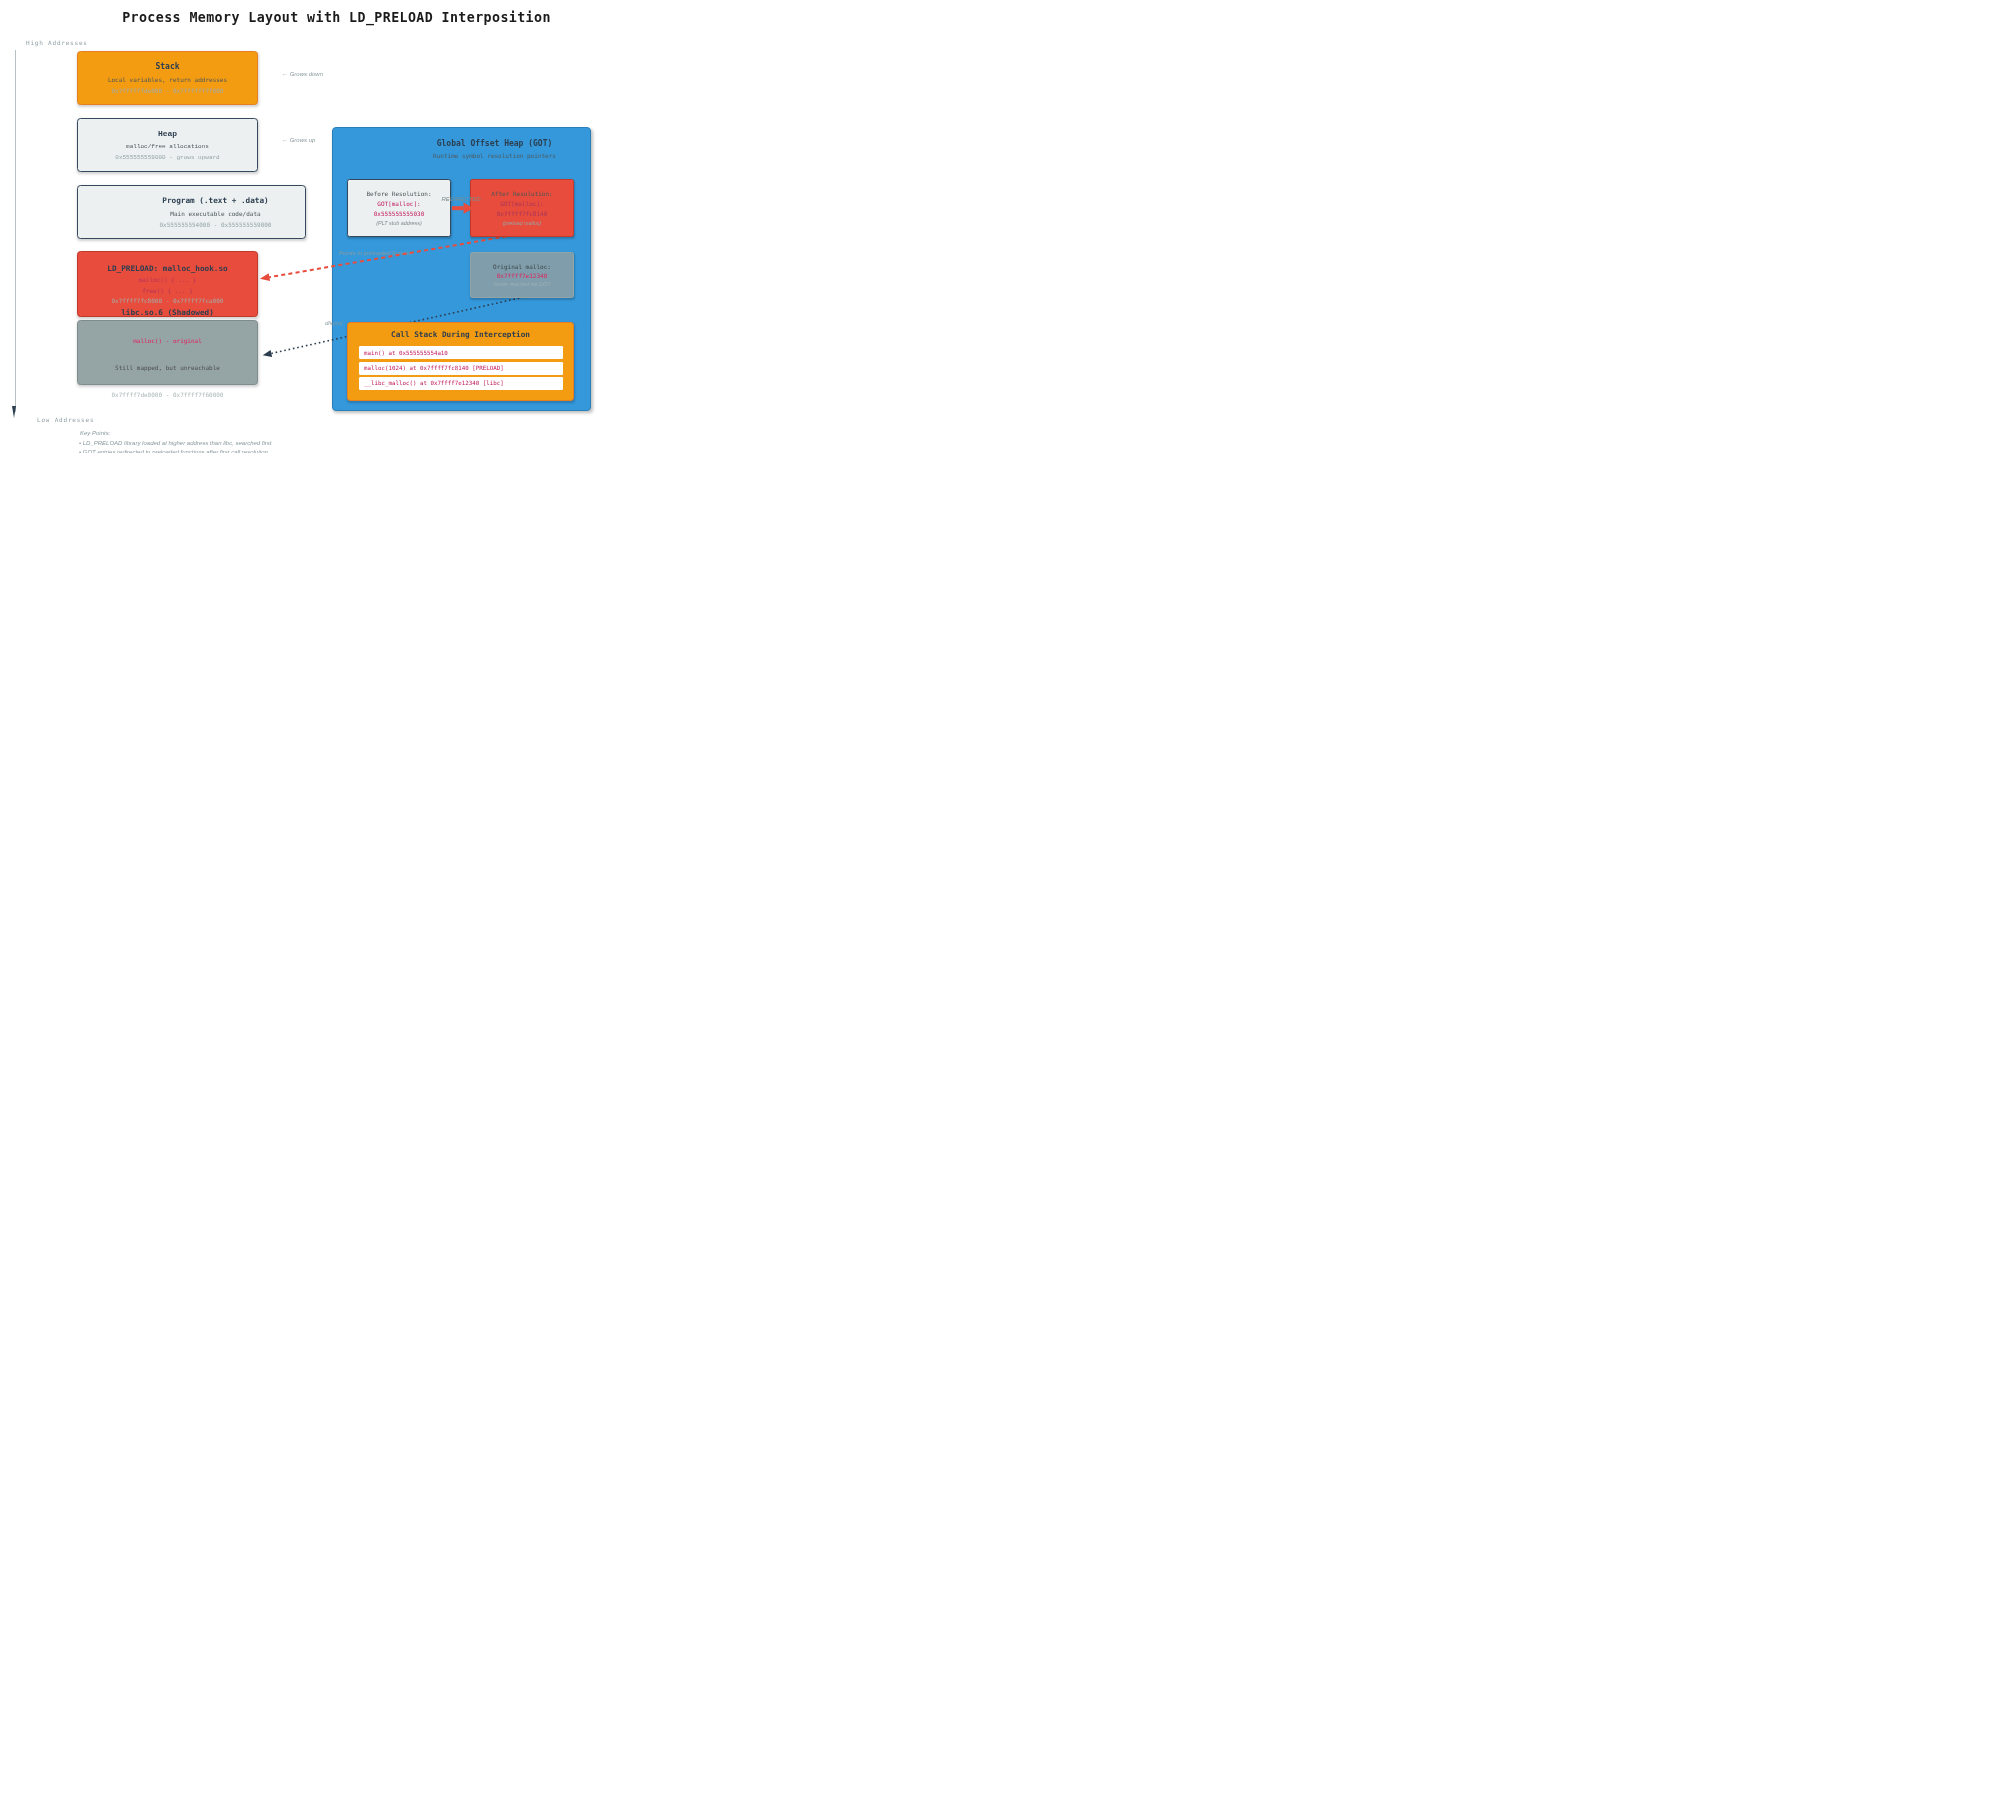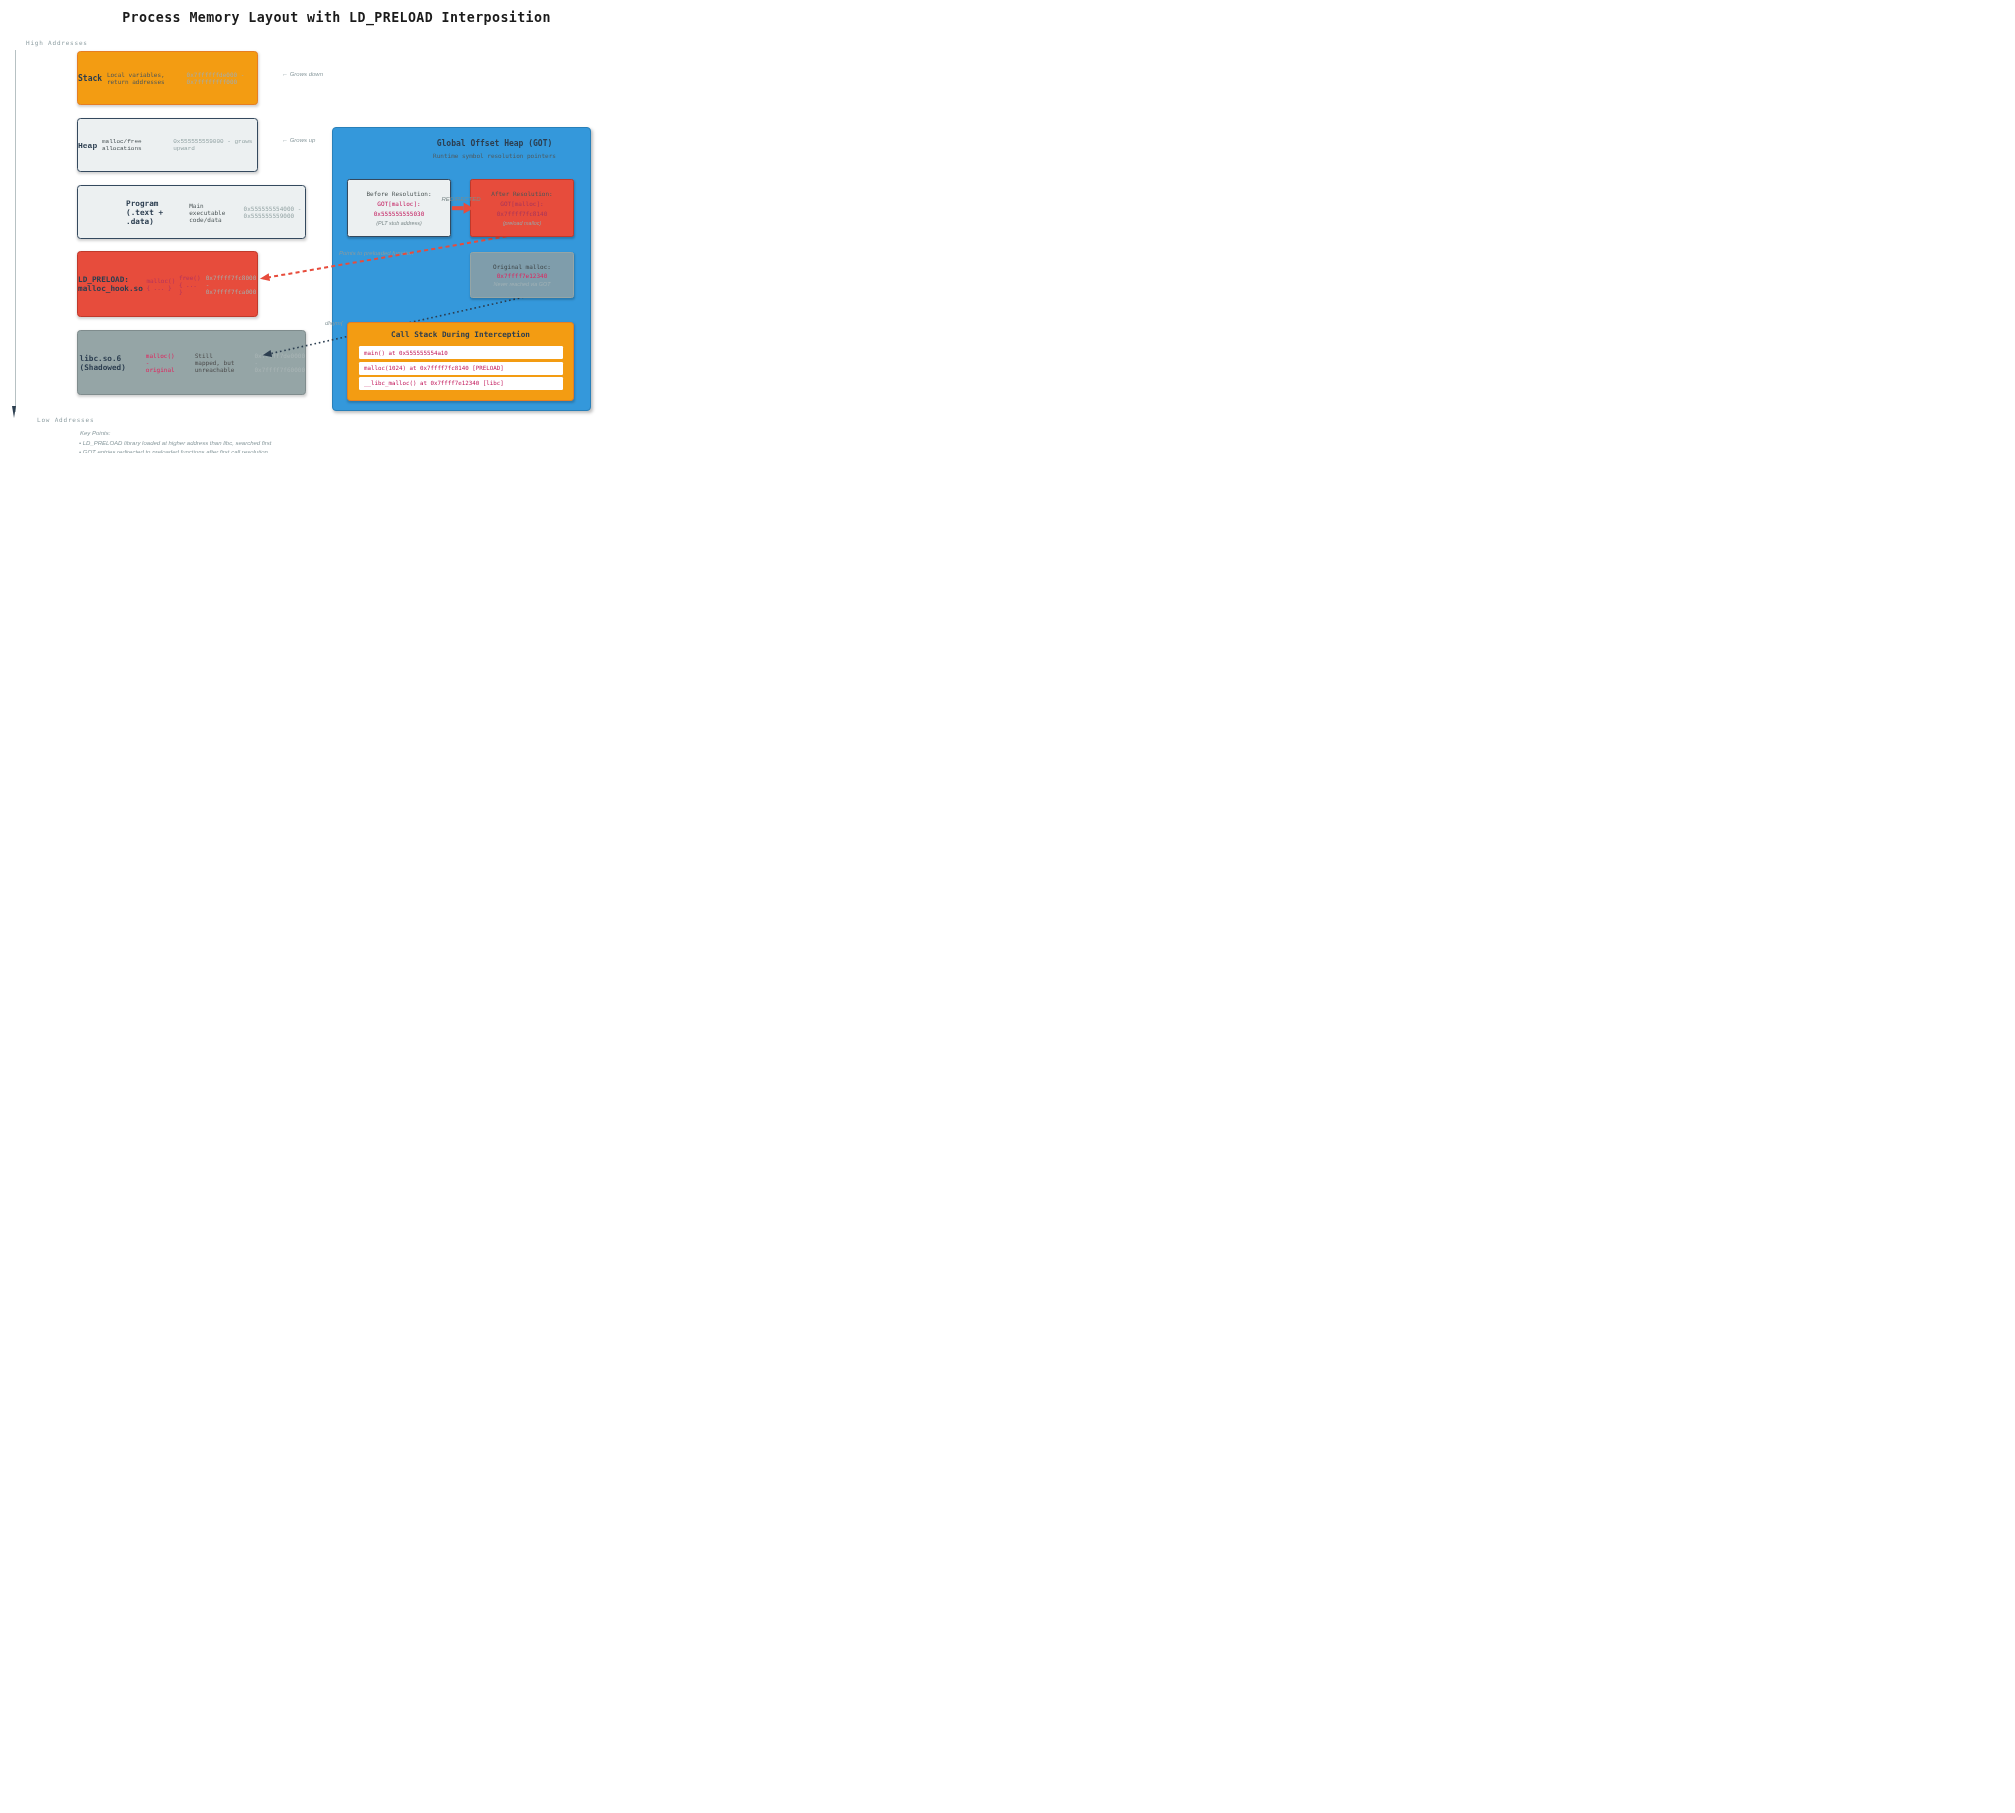--- a/index.html
+++ b/index.html
@@ -12,36 +12,36 @@
   
   .page-title{left:0;width:605px;top:9.7px;font-size:13.3px;font-weight:bold;color:#1b1b1b;letter-spacing:0.4px;}
 
   
   .axis-label{font-size:6px;color:#8f9fa3;letter-spacing:0.8px;}
   .vline{left:15px;top:50px;width:0.8px;height:362px;background:#b7c1c3;}
   .axis-arrowhead{left:12px;top:406px;width:0;height:0;border-left:2.8px solid transparent;
                   border-right:2.8px solid transparent;border-top:12px solid #2c3e50;}
 
   
-  .membox{left:77px;width:179px;border-radius:3.6px;display:flex;flex-direction:row;
-          align-items:center;justify-content:flex-end;box-shadow:0.8px 1.6px 2.8px rgba(0,0,0,0.18);z-index:1;}
+  .membox{left:77px;width:179px;border-radius:3.6px;display:flex;flex-direction:column;
+          align-items:center;justify-content:center;box-shadow:0.8px 1.6px 2.8px rgba(0,0,0,0.18);z-index:1;}
   .membox .t{font-size:8px;font-weight:bold;color:#2c3e50;}
   .membox .t2{font-size:7.7px;font-weight:bold;color:#2c3e50;}
   .membox .d{font-size:6px;color:#4d5759;}
   .membox .r{font-size:6px;}
   .box-stack{top:51px;height:52px;background:#f39c12;border:1.2px solid #e67e22;gap:4.8px;}
   .box-stack .r{color:#a3abab;}
   .box-heap{top:118px;height:52px;background:#ecf0f1;border:1.2px solid #34495e;gap:4.8px;font-family:Liberation Mono, monospace;}
   .box-heap .r{color:#95a5a6;}
   .box-program{top:185px;height:52px;background:#ecf0f1;border:1.2px solid #34495e;gap:4.8px;padding-left:48px;}
   .box-program .r{color:#95a5a6;}
   .box-preload{top:251px;height:64px;background:#e74c3c;border:1.2px solid #c0392b;gap:3.6px;}
   .box-preload .c{font-size:6px;color:#b5345c;}
   .box-preload .r{color:#a5adaa;}
-  .box-libc{top:330px;height:63px;background:#95a5a6;border:1.2px solid #7f8c8d;gap:20px;padding-left:48px;}
+  .box-libc{top:320px;height:63px;background:#95a5a6;border:1.2px solid #7f8c8d;gap:20px;}
   .box-libc .c{font-size:6px;color:#e0245e;}
   .box-libc .d{color:#4d4d4d;}
   .box-libc .r{color:#aab5b6;}
 
   
   .grow{font-size:6px;font-style:italic;color:#8a9a9e;font-family:"Liberation Sans",sans-serif;}
 
   
   .gotbox{left:332px;top:127px;width:257px;height:282px;background:#3498db;border:1.2px solid #2980b9;
           border-radius:4px;box-shadow:1.2px 2px 3.2px rgba(0,0,0,0.25);z-index:1;}

